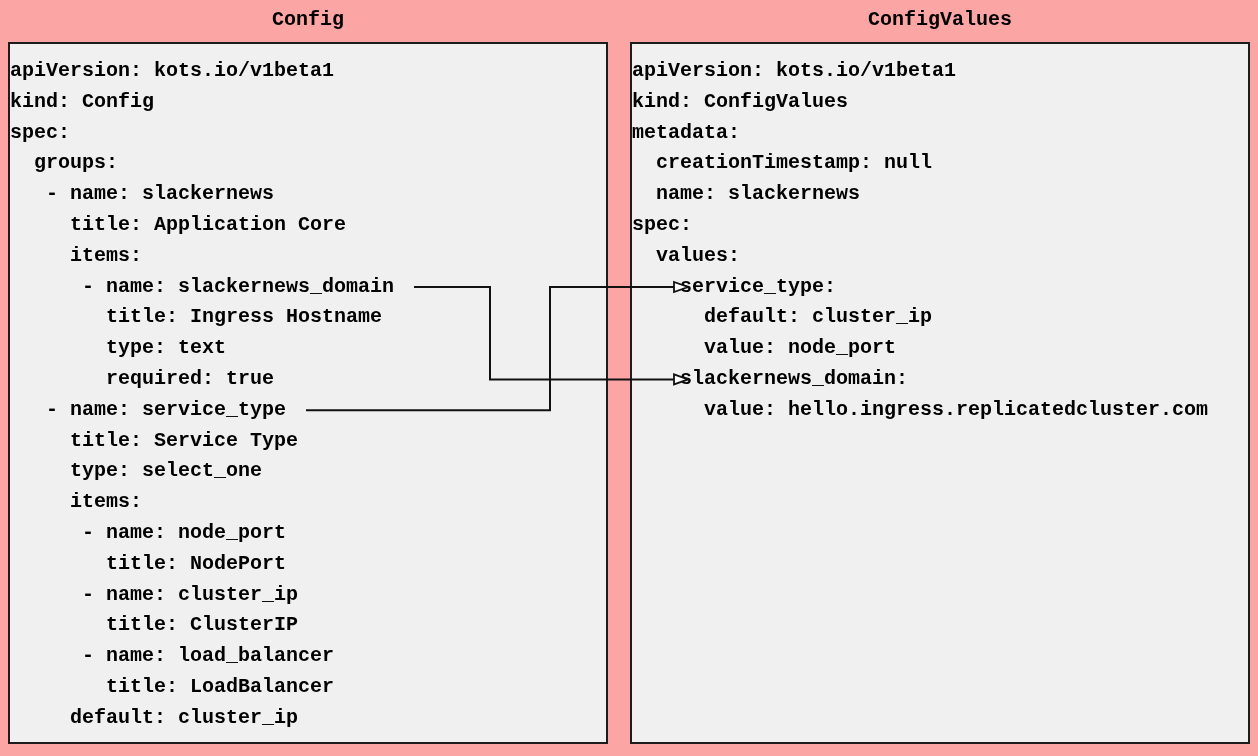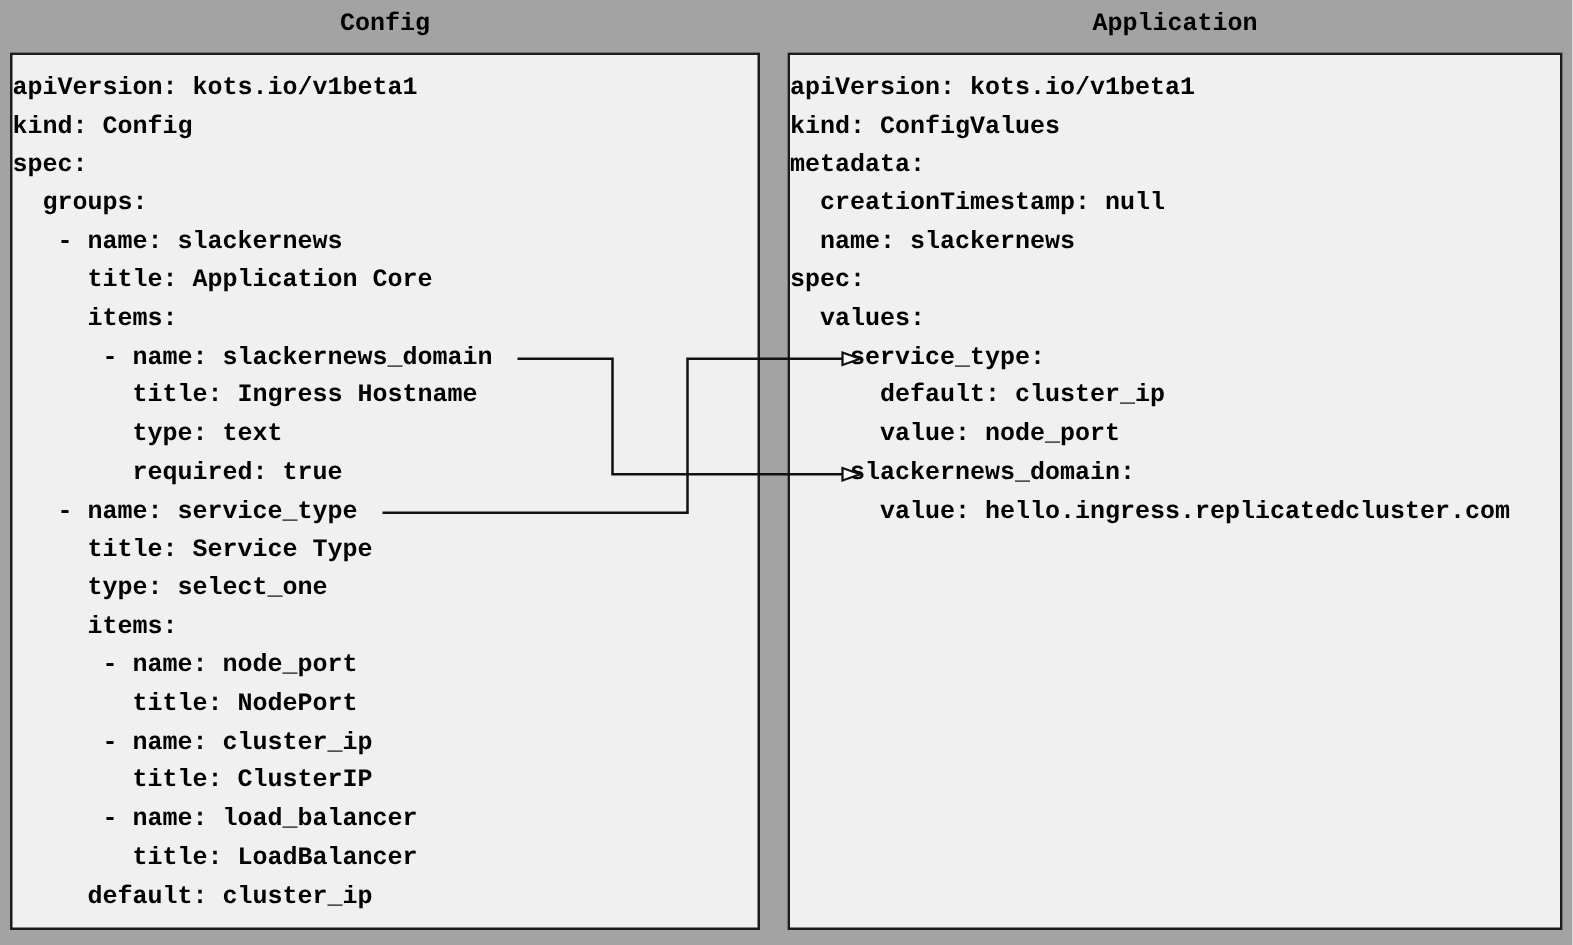--- a/index.html
+++ b/index.html
@@ -8,21 +8,21 @@
     background: #ffffff;
     width: 1258px;
     height: 756px;
     overflow: hidden;
     font-family: "Liberation Mono", "DejaVu Sans Mono", monospace;
   }
   .stage {
     position: relative;
     width: 1258px;
     height: 756px;
-    background: #a3a3a3;
+    background: #fca5a5;
   }
   .panel-title {
     position: absolute;
     top: 6px;
     height: 28px;
     line-height: 28px;
     text-align: center;
     font-size: 20px;
     font-weight: bold;
     color: #000000;
@@ -70,21 +70,21 @@
     stroke-width: 1.8px;
   }
 </style>
 </head>
 <body>
 
 <div class="stage">
 
   <div class="panel-title" id="config-title">Config</div>
 
-  <div class="panel-title" id="configvalues-title">Application</div>
+  <div class="panel-title" id="configvalues-title">ConfigValues</div>
 
   <div class="panel" id="config-panel">
     <pre>apiVersion: kots.io/v1beta1
 kind: Config
 spec:
   groups:
    - name: slackernews
      title: Application Core
      items:
       - name: slackernews_domain

